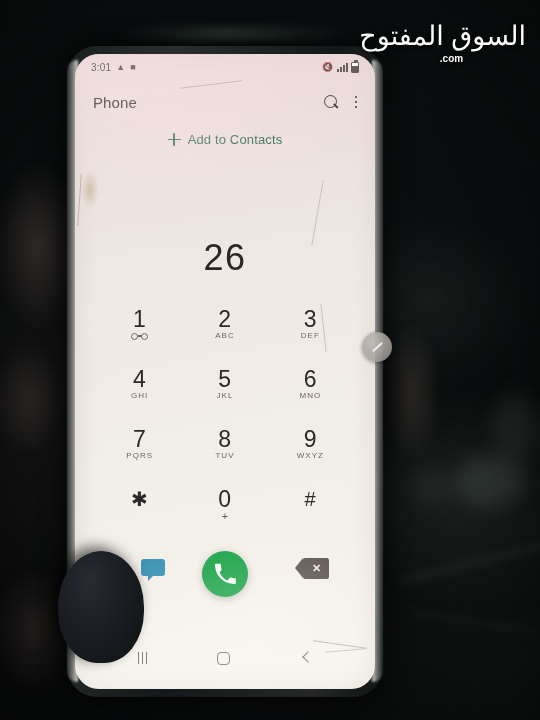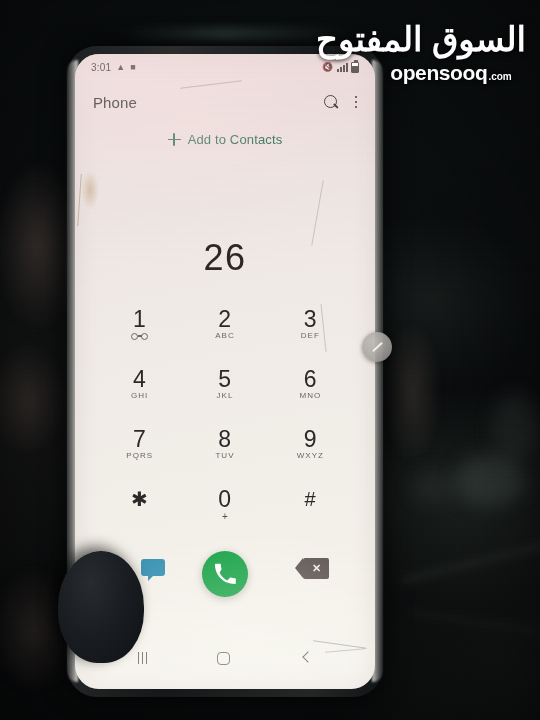--- a/index.html
+++ b/index.html
@@ -44,21 +44,21 @@
     filter:blur(4px);
   }
 
   
   #watermark {
     position:absolute; right:14px; top:22px; width:150px;
     text-align:center; color:#fff; z-index:40; pointer-events:none;
     text-shadow:0 1px 4px rgba(0,0,0,0.8);
   }
   #wm-arabic {
-    font-size:34px; font-weight:bold; letter-spacing:0px;
+    font-size:27px; font-weight:normal; letter-spacing:0px;
     direction:rtl; line-height:1.05; white-space:nowrap;
   }
   #wm-latin-row {
     margin-top:3px; display:flex; align-items:baseline; justify-content:center;
   }
   #wm-latin { font-size:21px; font-weight:bold; letter-spacing:-0.4px; }
   #wm-dotcom { font-size:10px; font-weight:bold; margin-left:1px; }
 
   
   #phone-body {
@@ -324,21 +324,20 @@
 <div id="bg-streak-b"></div>
 <div id="bg-light-top"></div>
 
 <div id="hand-left"></div>
 <div id="hand-bottomleft"></div>
 <div id="finger-right"></div>
 
 <div id="watermark">
   <div id="wm-arabic">السوق المفتوح</div>
   <div id="wm-latin-row">
-    <span id="wm-latin">opensooq</span>
     <span id="wm-dotcom">.com</span>
   </div>
 </div>
 
 <div id="phone-body">
   <div id="edge-left"></div>
   <div id="edge-right"></div>
 </div>
 
 <div id="screen">

